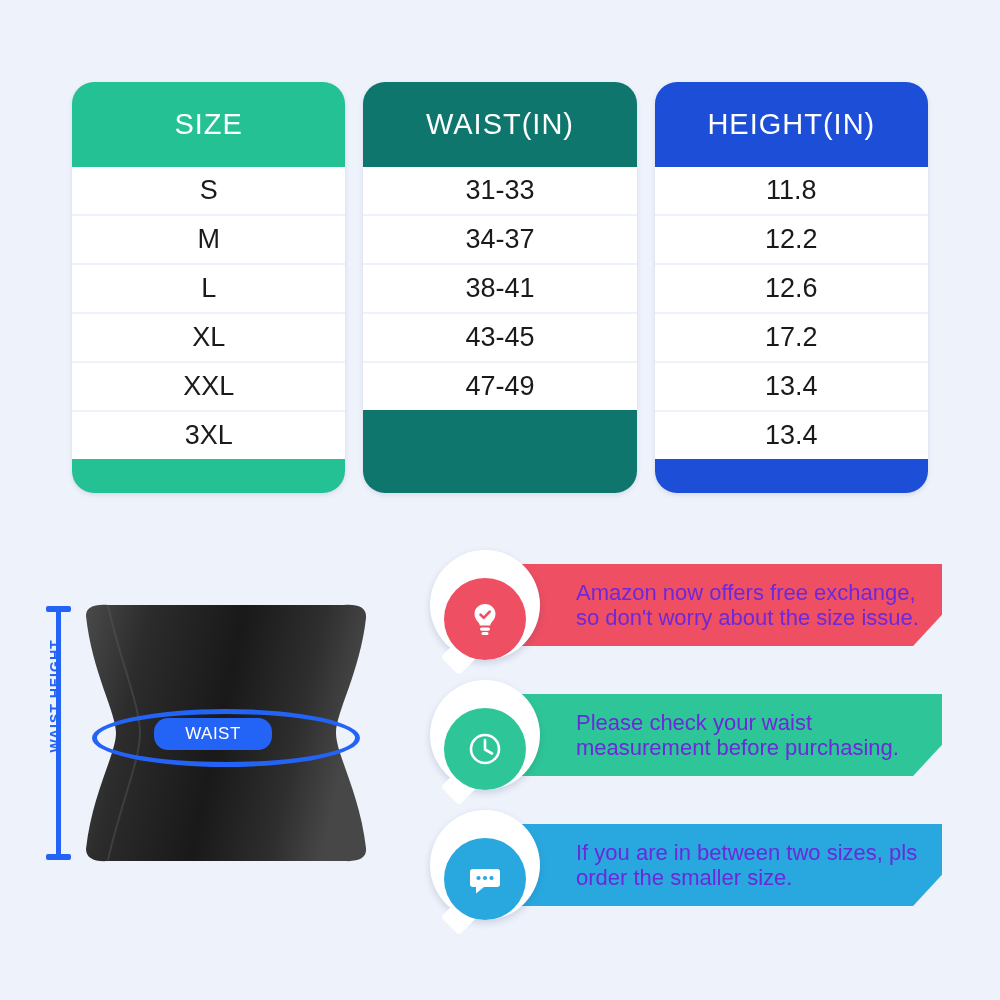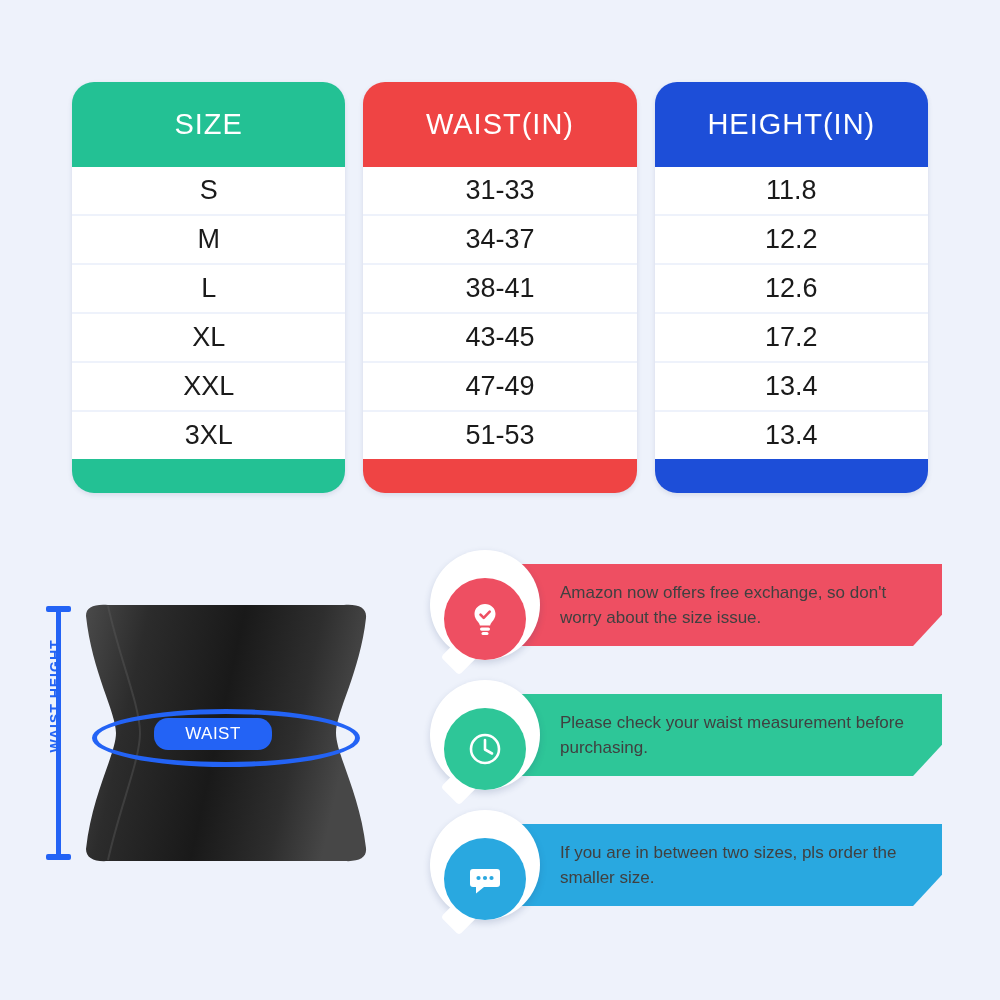--- a/index.html
+++ b/index.html
@@ -26,21 +26,21 @@
   }
   .col {
     flex: 1;
     border-radius: 22px;
     overflow: hidden;
     box-shadow: 0 2px 5px rgba(40,60,110,0.12);
     display: flex;
     flex-direction: column;
   }
   .col.size   { background: #23c194; }
-  .col.waist  { background: #ef4444; }
+  .col.waist  { background: #0f766e; }
   .col.height { background: #1d4ed8; }
 
   .col-head {
     height: 85px;
     display: flex;
     align-items: center;
     justify-content: center;
     color: #ffffff;
     font-size: 29px;
     letter-spacing: 1px;
@@ -163,25 +163,25 @@
     width: 482px;
     height: 82px;
     clip-path: polygon(0 0, 100% 0, 100% 62%, 94% 100%, 0 100%);
   }
   .ribbon.pink  { background: #ee4f62; }
   .ribbon.green { background: #2ec698; }
   .ribbon.blue  { background: #29a8e0; }
 
   .note-text {
     position: absolute;
-    left: 130px;
+    left: 146px;
     top: 16px;
     width: 348px;
-    color: #404040;
-    font-size: 17px;
+    color: #6d28d9;
+    font-size: 22px;
     line-height: 25px;
   }
 
   .bubble {
     position: absolute;
     left: 0;
     top: -14px;
     width: 110px;
     height: 110px;
     background: #ffffff;
@@ -234,21 +234,20 @@
   </div>
 
   <div class="col waist">
     <div class="col-head">WAIST(IN)</div>
     <div class="col-body">
       <div class="cell">31-33</div>
       <div class="cell">34-37</div>
       <div class="cell">38-41</div>
       <div class="cell">43-45</div>
       <div class="cell">47-49</div>
-      <div class="cell">51-53</div>
     </div>
   </div>
 
   <div class="col height">
     <div class="col-head">HEIGHT(IN)</div>
     <div class="col-body">
       <div class="cell">11.8</div>
       <div class="cell">12.2</div>
       <div class="cell">12.6</div>
       <div class="cell">17.2</div>

